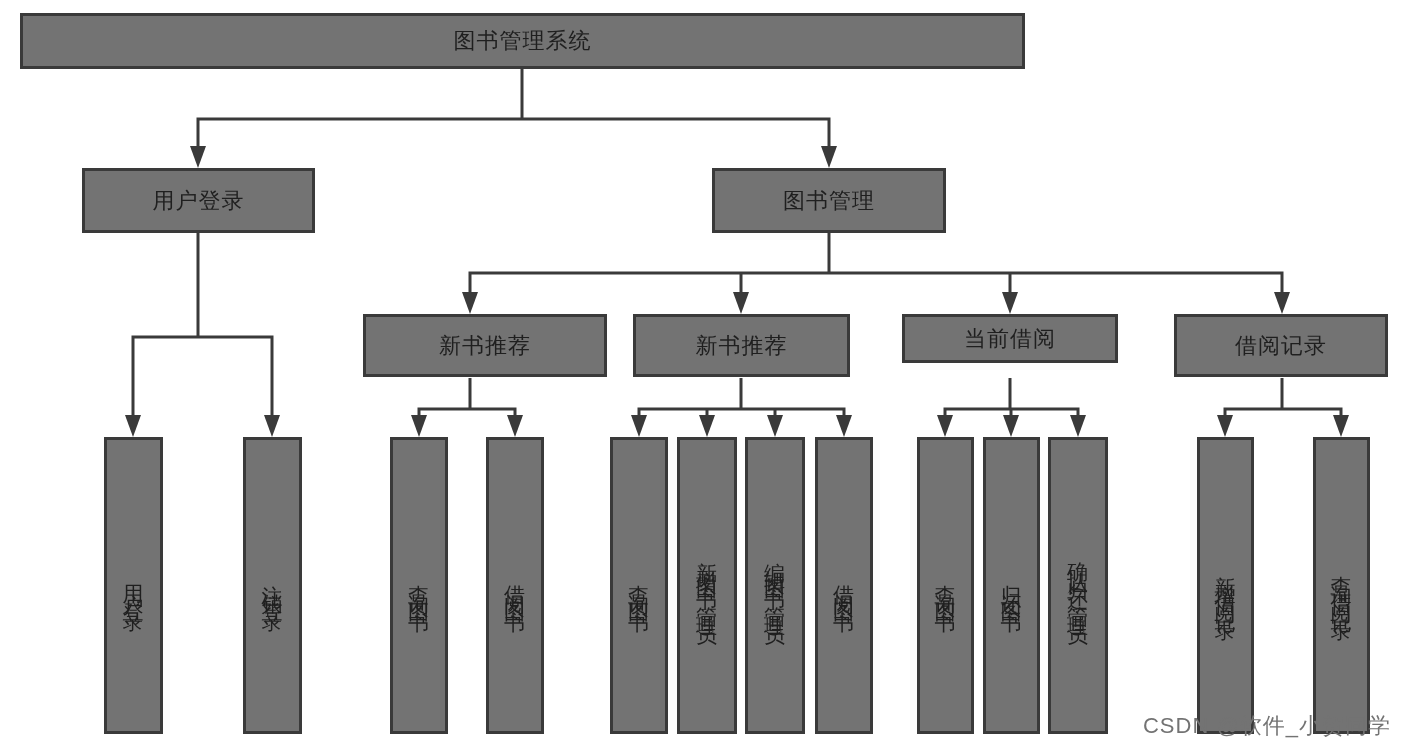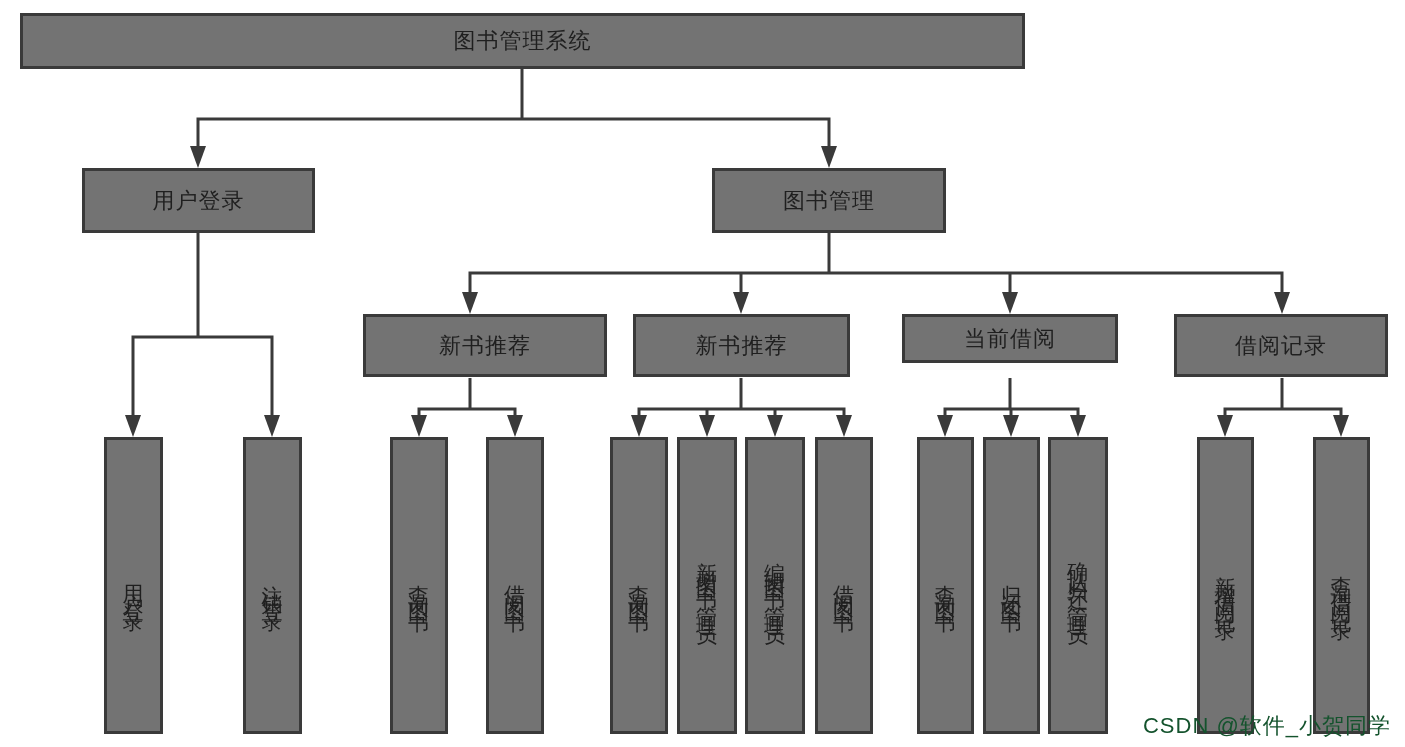--- a/index.html
+++ b/index.html
@@ -40,21 +40,21 @@
     font-size: 21px;
     letter-spacing: 9px;
     line-height: 1;
     white-space: nowrap;
   }
   .watermark {
     position: absolute;
     right: 14px;
     bottom: 6px;
     font-size: 22px;
-    color: #14532d;
+    color: #737373;
     letter-spacing: 1px;
     z-index: 2;
     white-space: nowrap;
   }
 </style>
 </head>
 <body>
 
 <div id="canvas">
 

